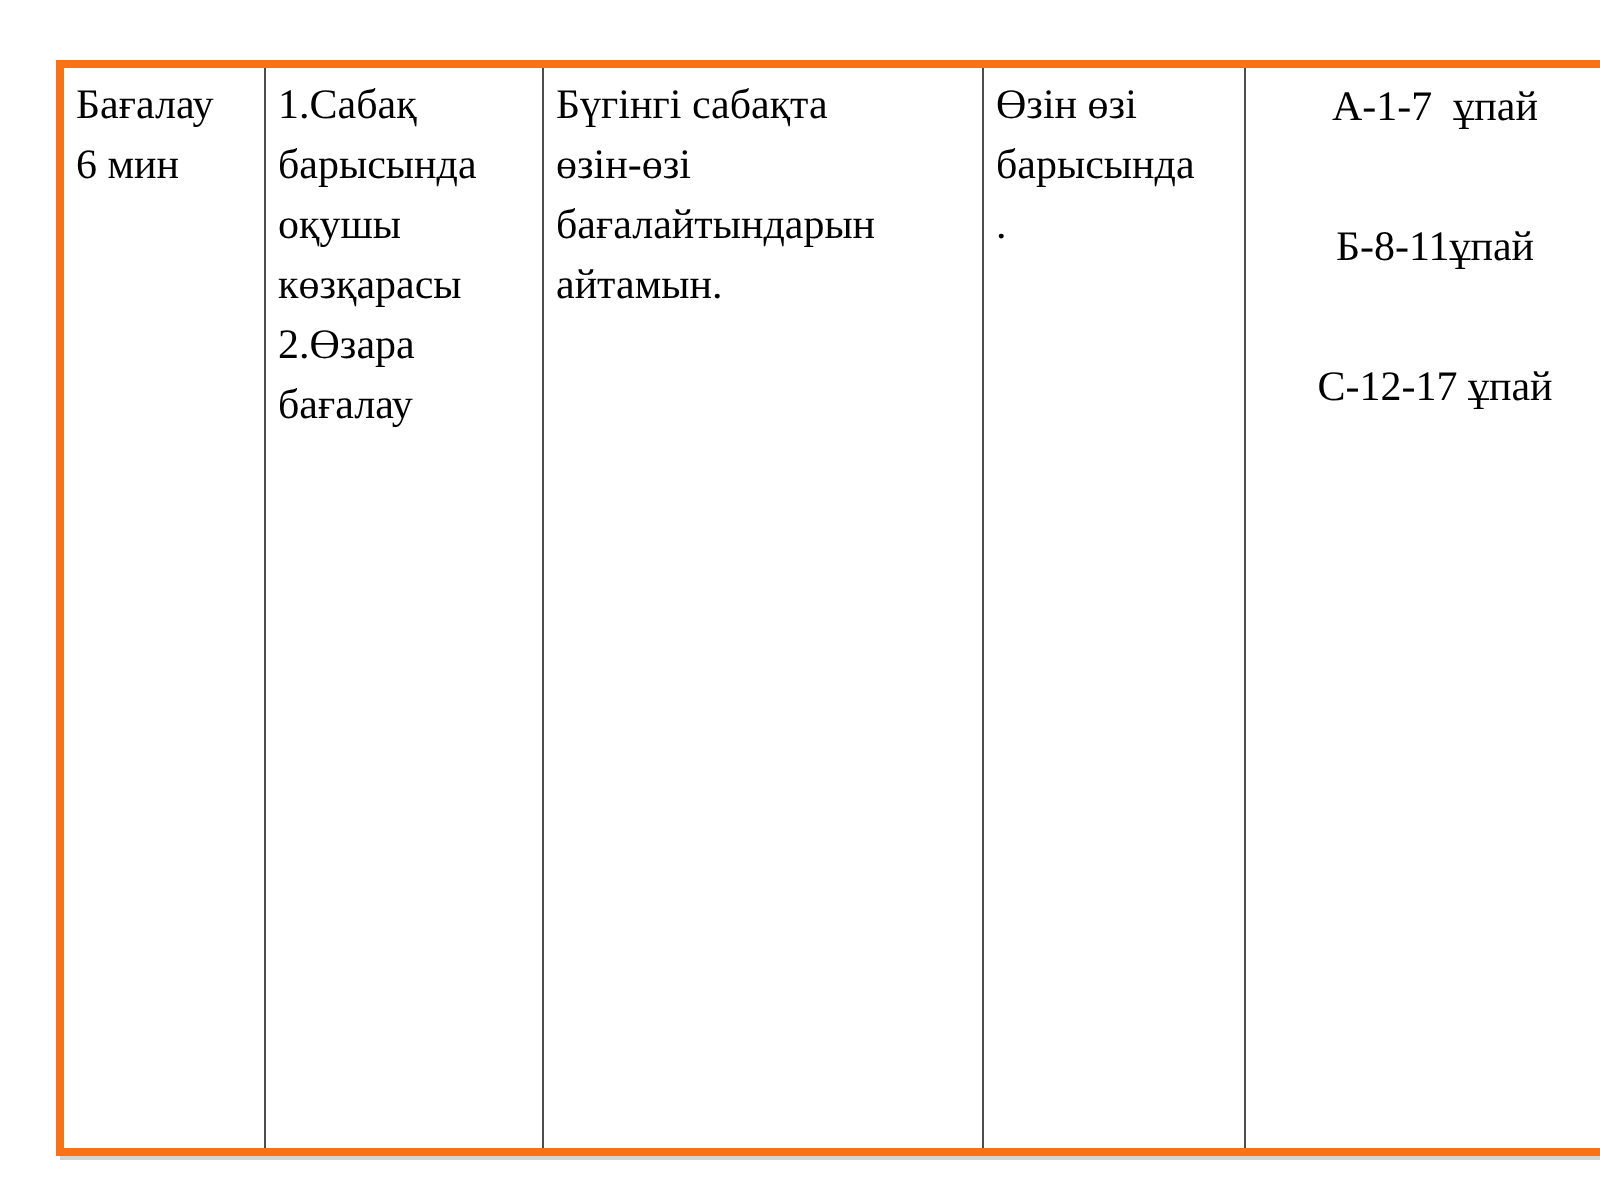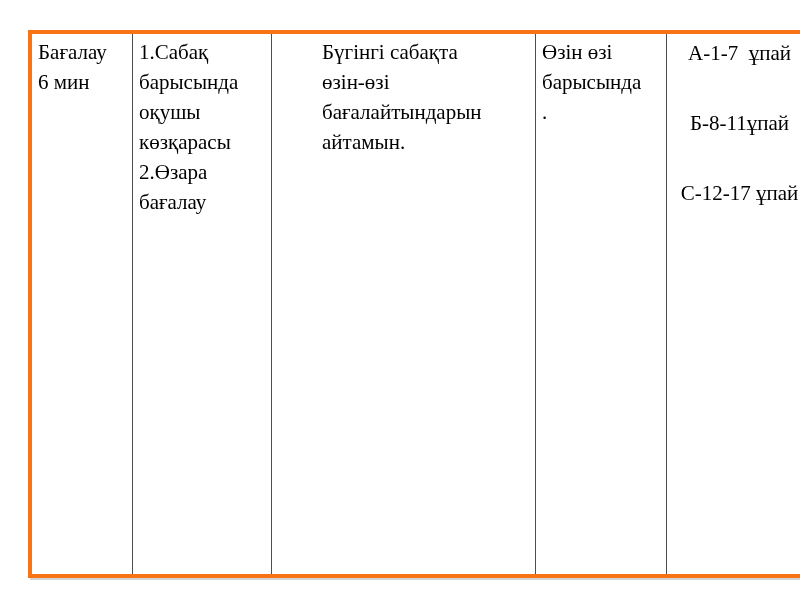--- a/index.html
+++ b/index.html
@@ -36,21 +36,21 @@
     font-size: 21px;
     line-height: 30px;
     white-space: pre-wrap;
     overflow: hidden;
   }
   .cell:last-child {
     border-right: none;
   }
   .col-stage            { width: 101px; flex: 0 0 auto; }
   .col-method           { width: 139px; flex: 0 0 auto; }
-  .col-teacher-activity { width: 220px; flex: 0 0 auto; margin-left: 44px; }
+  .col-teacher-activity { width: 220px; flex: 0 0 auto; }
   .col-student-activity { width: 131px; flex: 0 0 auto; }
   .col-scores           { flex: 1 1 auto; text-align: center; line-height: 35px; padding-top: 2px; }
 </style>
 </head>
 <body>
 
 <div class="slide">
   <div class="eval-table">
     <div class="cell col-stage">Бағалау
 6 мин</div>

